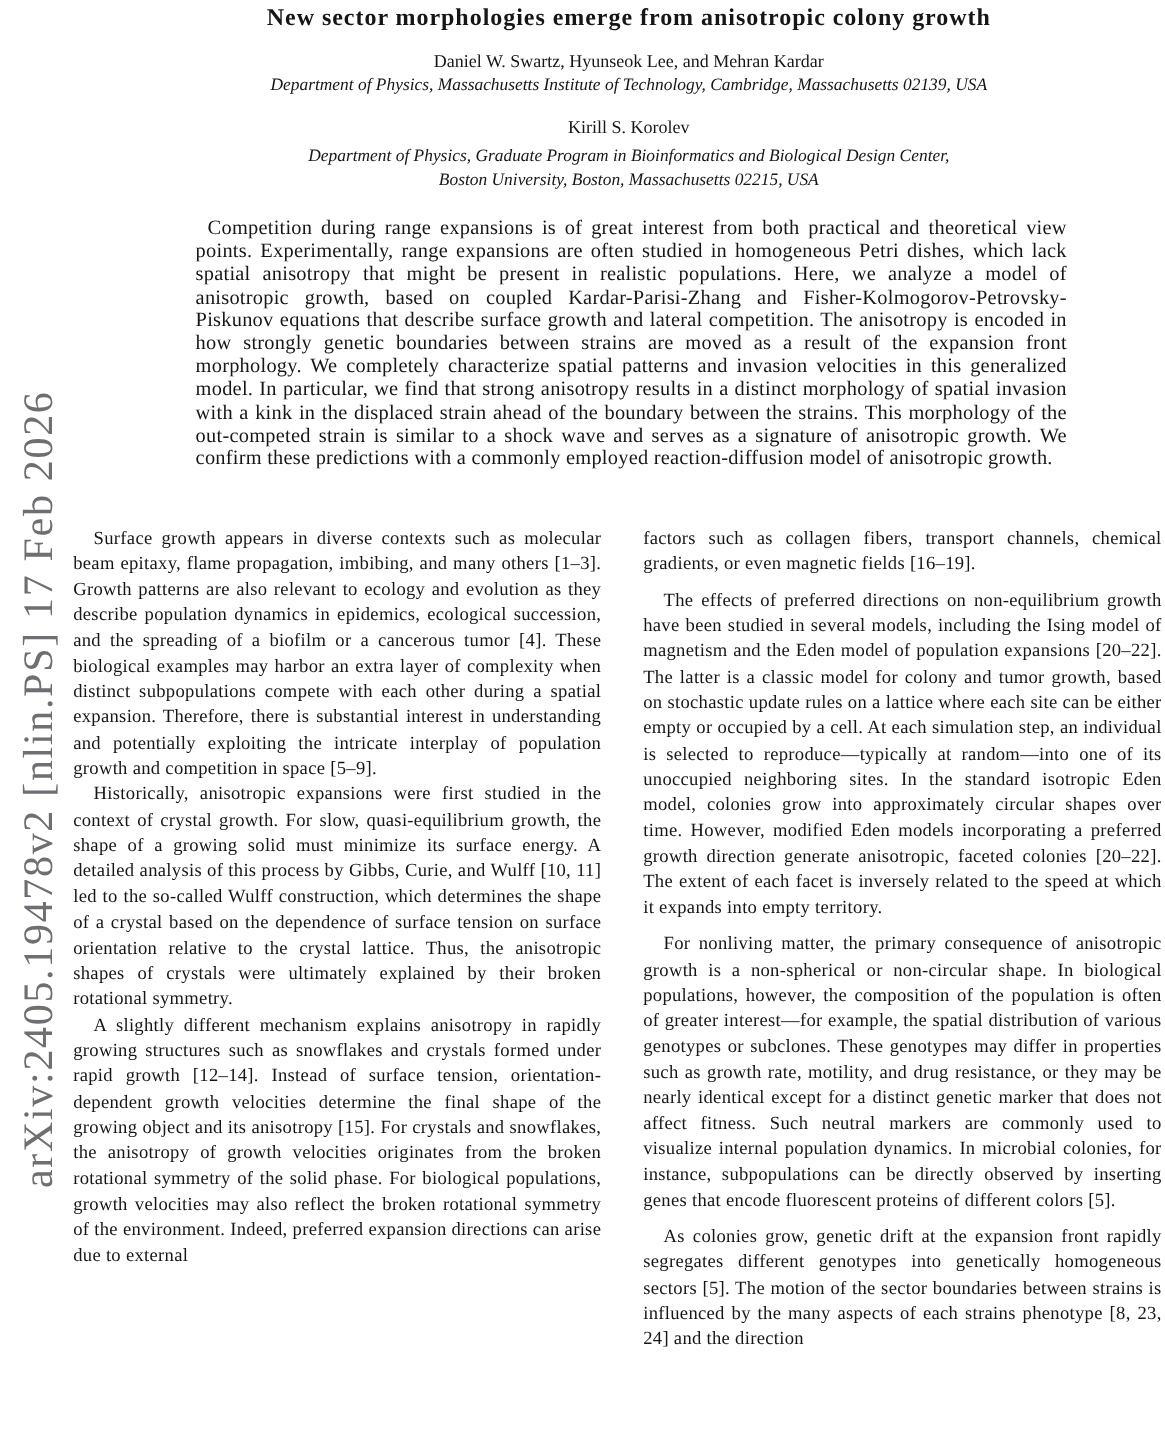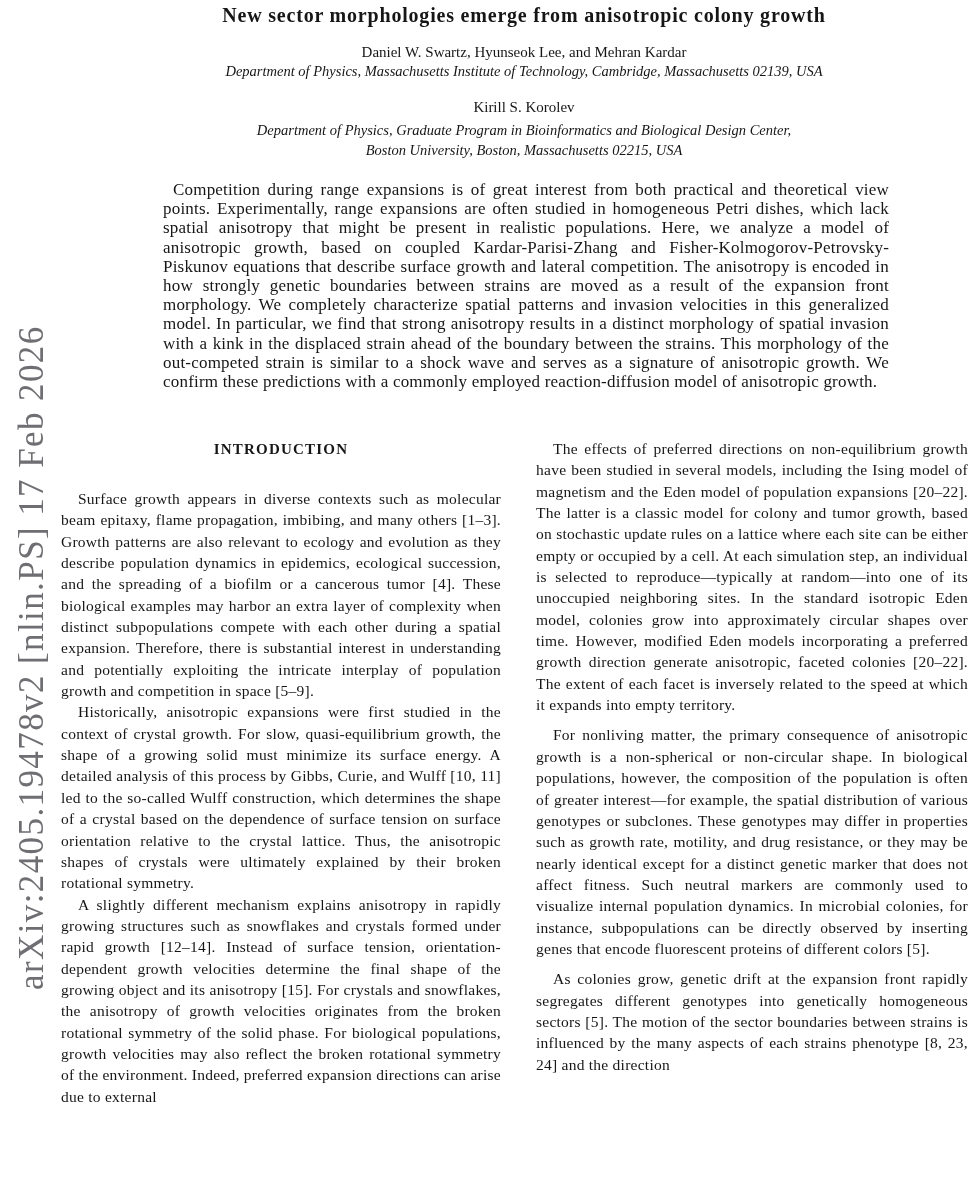--- a/index.html
+++ b/index.html
@@ -80,23 +80,23 @@
   <div class="authors-1">Daniel W. Swartz, Hyunseok Lee, and Mehran Kardar</div>
   <div class="affil-1">Department of Physics, Massachusetts Institute of Technology, Cambridge, Massachusetts 02139, USA</div>
   <div class="authors-2">Kirill S. Korolev</div>
   <div class="affil-2a">Department of Physics, Graduate Program in Bioinformatics and Biological Design Center,</div>
   <div class="affil-2b">Boston University, Boston, Massachusetts 02215, USA</div>
 </div>
 
 <div class="abstract">Competition during range expansions is of great interest from both practical and theoretical view points.  Experimentally, range expansions are often studied in homogeneous Petri dishes, which lack spatial anisotropy that might be present in realistic populations.  Here, we analyze a model of anisotropic growth, based on coupled Kardar-Parisi-Zhang and Fisher-Kolmogorov-Petrovsky-Piskunov equations that describe surface growth and lateral competition.  The anisotropy is encoded in how strongly genetic boundaries between strains are moved as a result of the expansion front morphology.  We completely characterize spatial patterns and invasion velocities in this generalized model.  In particular, we find that strong anisotropy results in a distinct morphology of spatial invasion with a kink in the displaced strain ahead of the boundary between the strains.  This morphology of the out-competed strain is similar to a shock wave and serves as a signature of anisotropic growth.  We confirm these predictions with a commonly employed reaction-diffusion model of anisotropic growth.</div>
 
 <div class="col col-left">
-  <h2 class="section-heading">INTRODUCTION</h2>
   <p>Surface growth appears in diverse contexts such as molecular beam epitaxy, flame propagation, imbibing, and many others [1–3].  Growth patterns are also relevant to ecology and evolution as they describe population dynamics in epidemics, ecological succession, and the spreading of a biofilm or a cancerous tumor [4]. These biological examples may harbor an extra layer of complexity when distinct subpopulations compete with each other during a spatial expansion. Therefore, there is substantial interest in understanding and potentially exploiting the intricate interplay of population growth and competition in space [5–9].</p>
   <p>Historically, anisotropic expansions were first studied in the context of crystal growth.  For slow, quasi-equilibrium growth, the shape of a growing solid must minimize its surface energy.  A detailed analysis of this process by Gibbs, Curie, and Wulff [10, 11] led to the so-called Wulff construction, which determines the shape of a crystal based on the dependence of surface tension on surface orientation relative to the crystal lattice.  Thus, the anisotropic shapes of crystals were ultimately explained by their broken rotational symmetry.</p>
   <p>A slightly different mechanism explains anisotropy in rapidly growing structures such as snowflakes and crystals formed under rapid growth [12–14].  Instead of surface tension, orientation-dependent growth velocities determine the final shape of the growing object and its anisotropy [15].  For crystals and snowflakes, the anisotropy of growth velocities originates from the broken rotational symmetry of the solid phase.  For biological populations, growth velocities may also reflect the broken rotational symmetry of the environment.  Indeed, preferred expansion directions can arise due to external</p>
 </div>
 
 <div class="col col-right">
+  <p class="cont">factors such as collagen fibers, transport channels, chemical gradients, or even magnetic fields [16–19].</p>
   <p>The effects of preferred directions on non-equilibrium growth have been studied in several models, including the Ising model of magnetism and the Eden model of population expansions [20–22].  The latter is a classic model for colony and tumor growth, based on stochastic update rules on a lattice where each site can be either empty or occupied by a cell.  At each simulation step, an individual is selected to reproduce—typically at random—into one of its unoccupied neighboring sites.  In the standard isotropic Eden model, colonies grow into approximately circular shapes over time.  However, modified Eden models incorporating a preferred growth direction generate anisotropic, faceted colonies [20–22].  The extent of each facet is inversely related to the speed at which it expands into empty territory.</p>
   <p>For nonliving matter, the primary consequence of anisotropic growth is a non-spherical or non-circular shape.  In biological populations, however, the composition of the population is often of greater interest—for example, the spatial distribution of various genotypes or subclones. These genotypes may differ in properties such as growth rate, motility, and drug resistance, or they may be nearly identical except for a distinct genetic marker that does not affect fitness.  Such neutral markers are commonly used to visualize internal population dynamics.  In microbial colonies, for instance, subpopulations can be directly observed by inserting genes that encode fluorescent proteins of different colors [5].</p>
   <p>As colonies grow, genetic drift at the expansion front rapidly segregates different genotypes into genetically homogeneous sectors [5].  The motion of the sector boundaries between strains is influenced by the many aspects of each strains phenotype [8, 23, 24] and the direction</p>
 </div>
 
 </body></html>

